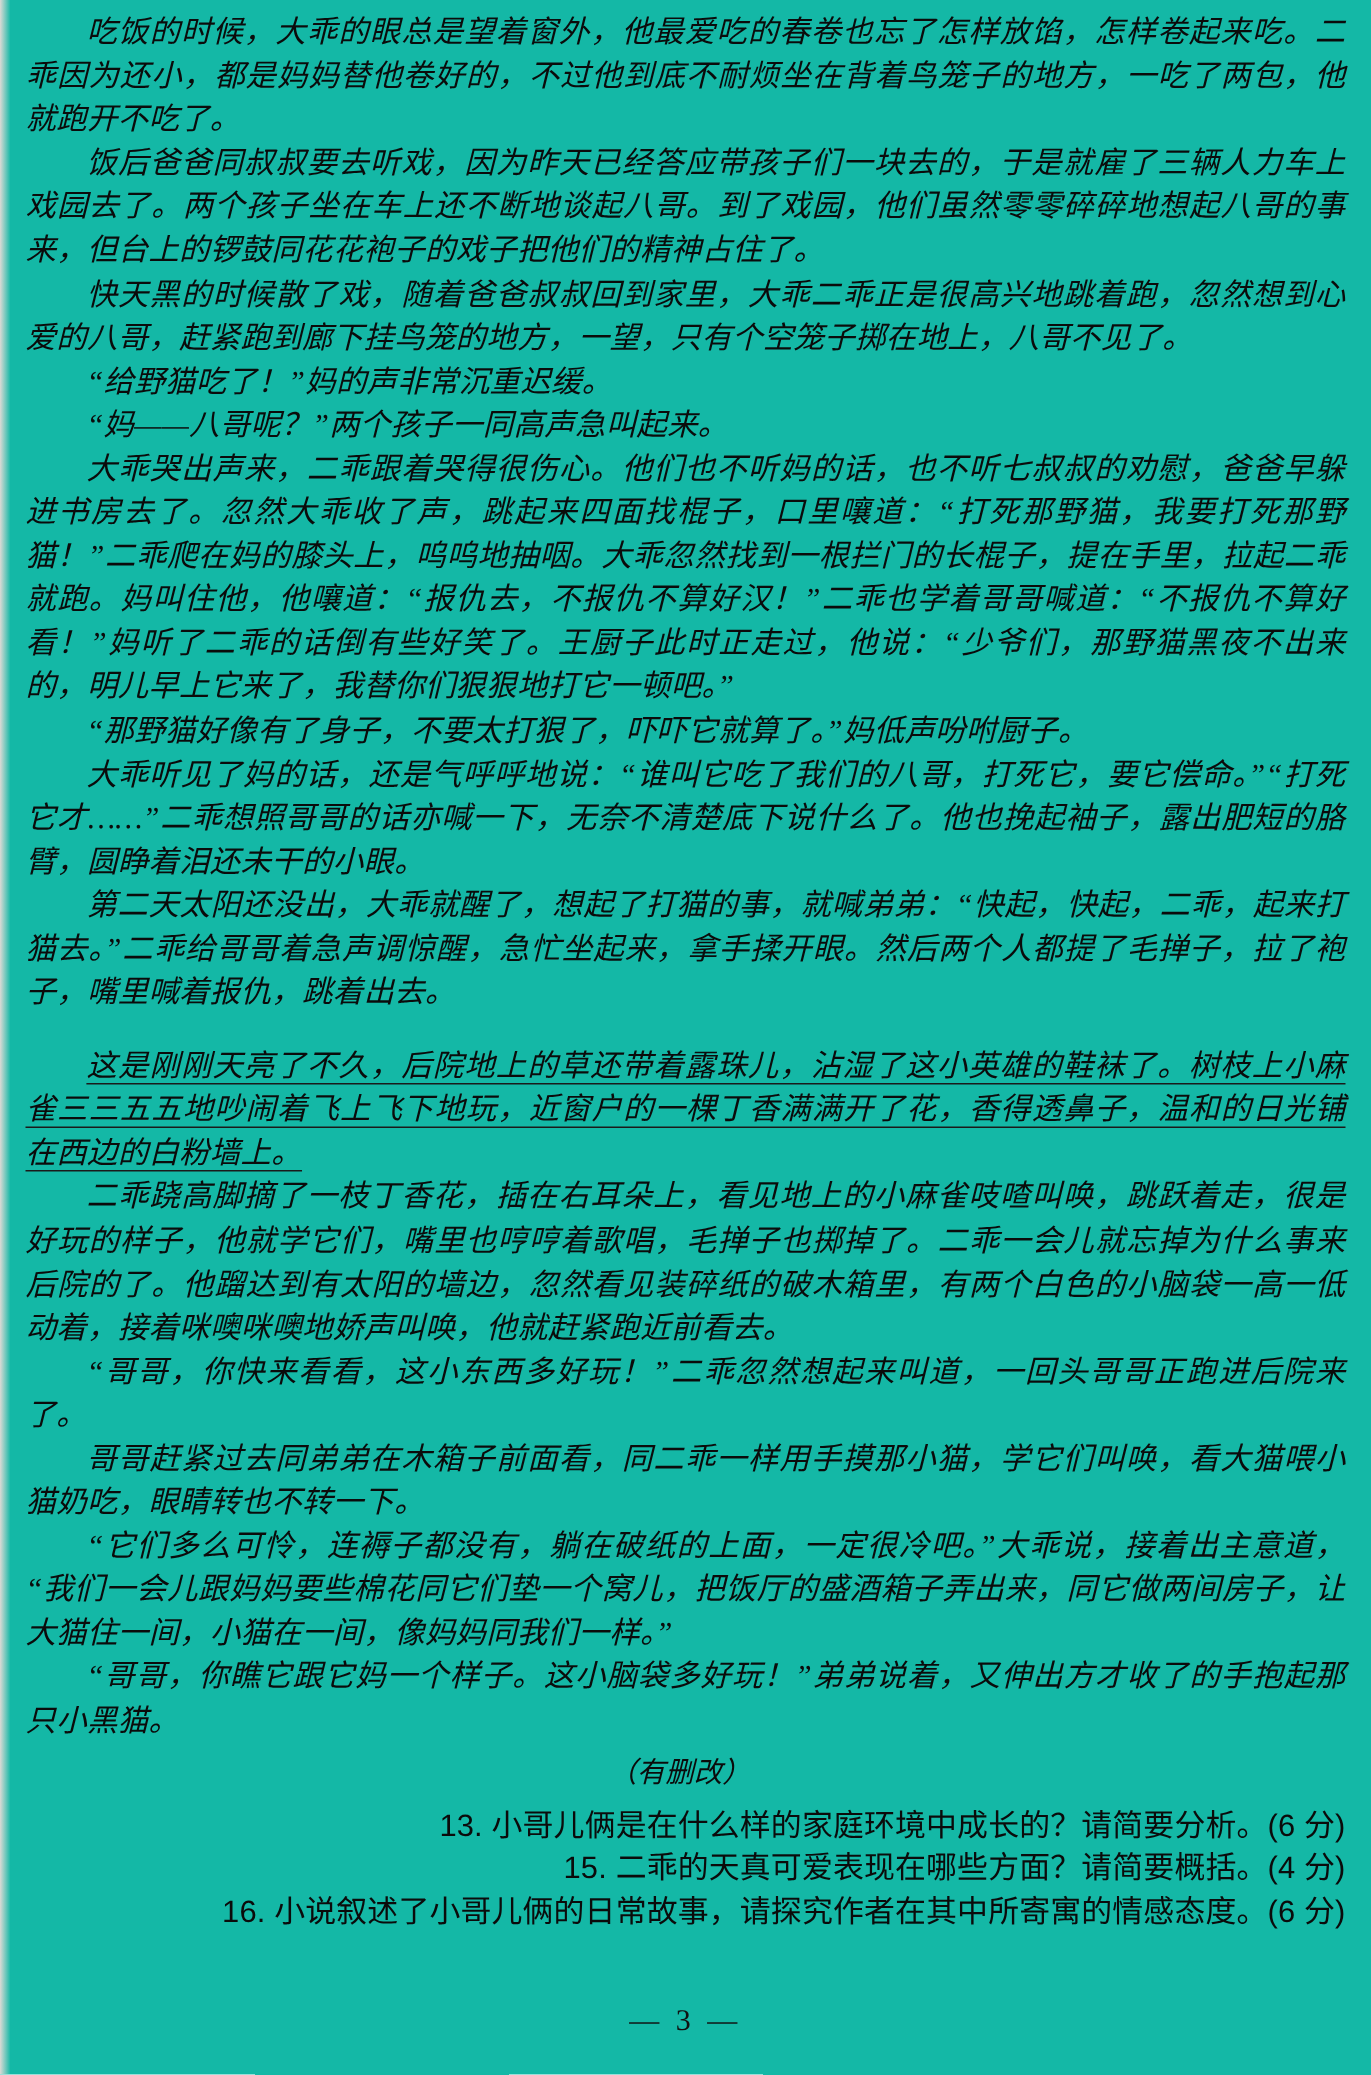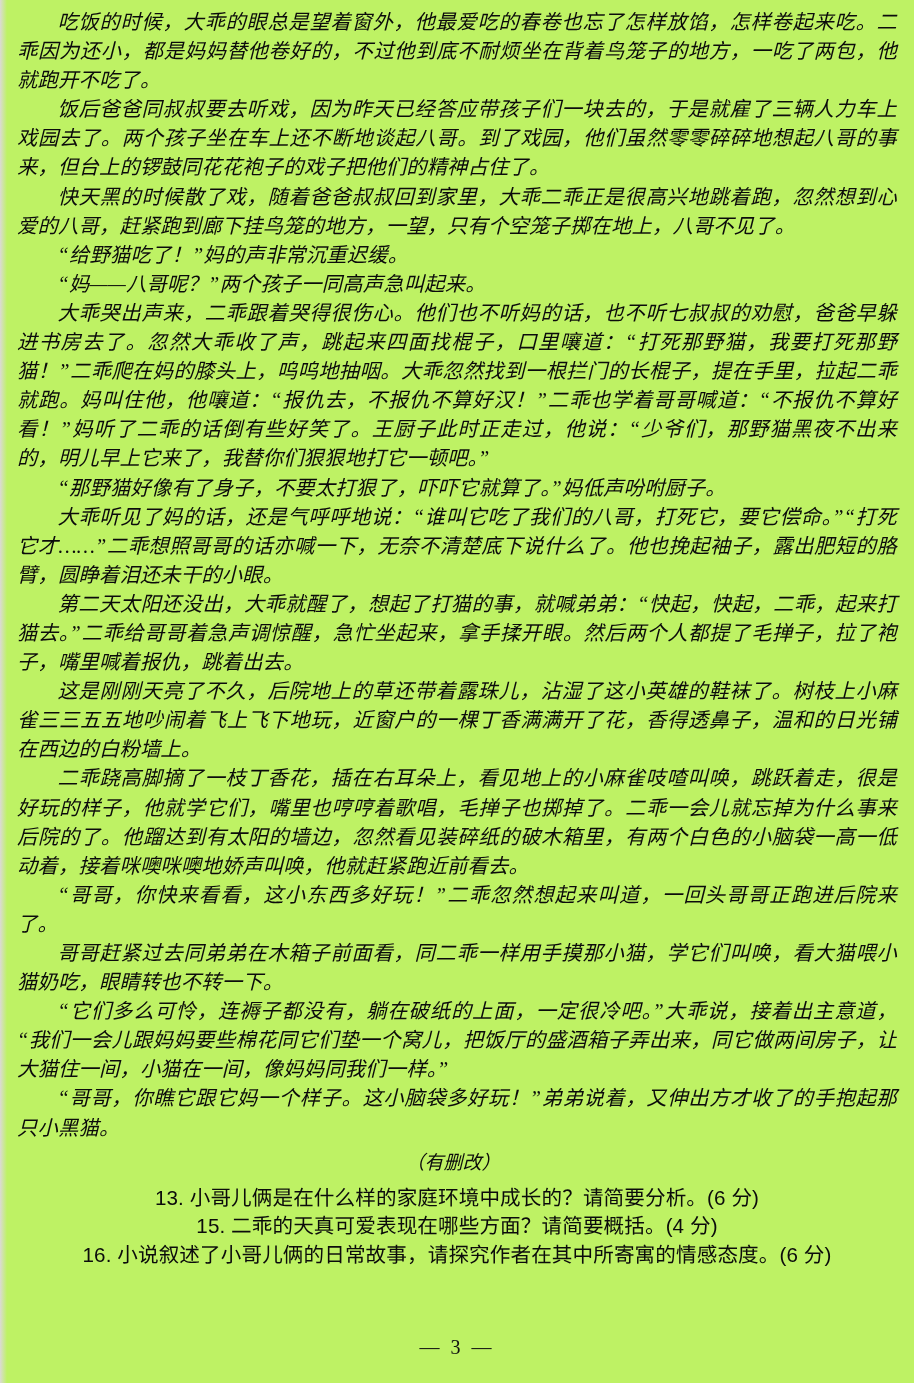--- a/index.html
+++ b/index.html
@@ -5,21 +5,21 @@
   html, body {
     margin: 0;
     padding: 0;
     background: #ffffff;
   }
   .page {
     position: relative;
     width: 914px;
     height: 1383px;
     margin: 0 auto;
-    background: #bef264;
+    background: #14b8a6;
     overflow: hidden;
     font-family: "Liberation Serif", "DejaVu Serif", serif;
     color: #0b0b0b;
   }
   
   .scan-edge {
     position: absolute;
     left: 0; top: 0;
     width: 7px; height: 100%;
     background: linear-gradient(to right, #dcdad5, rgba(255,255,255,0));
@@ -41,23 +41,25 @@
     text-justify: inter-ideograph;
     text-indent: 2em;
     letter-spacing: 0.2px;
     font-family: "Liberation Serif", "DejaVu Serif", serif;
     font-style: italic;
     font-weight: 500;
   }
 
   
   .prose p.underlined {
+    text-decoration: underline;
     text-decoration-thickness: 1px;
     text-underline-offset: 4.5px;
     text-decoration-color: #1a1a1a;
+    margin-top: 20px;
   }
 
   .attribution {
     margin: 6px 0 0 0;
     font-size: 19px;
     line-height: 28px;
     text-align: center;
     padding-right: 8px;
     font-family: "Liberation Serif", "DejaVu Serif", serif;
     font-style: italic;
@@ -66,21 +68,21 @@
   
   .questions {
     margin-top: 7px;
   }
   .questions .q {
     margin: 0;
     font-size: 20.6px;
     line-height: 28.6px;
     font-family: "Liberation Sans", "DejaVu Sans", sans-serif;
     letter-spacing: 0.1px;
-    text-align: center;
+    text-align: right;
   }
 
   
   .page-number {
     position: absolute;
     left: 0;
     right: 0;
     bottom: 24px;
     text-align: center;
     font-size: 20px;

